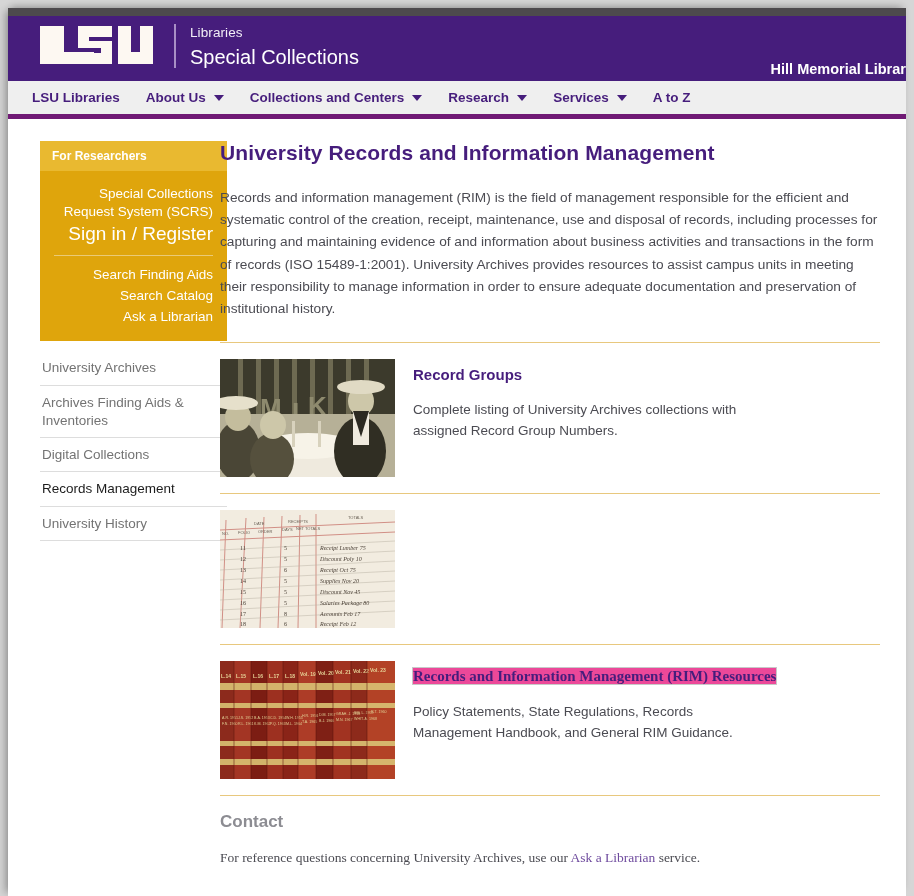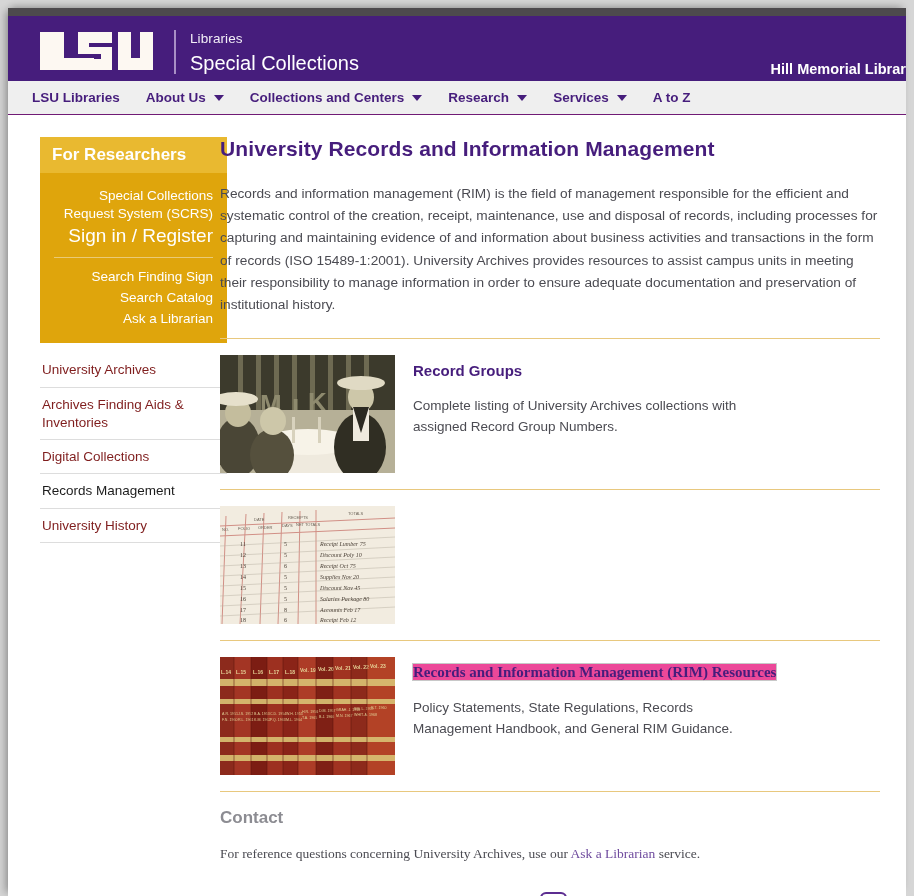--- a/index.html
+++ b/index.html
@@ -39,21 +39,21 @@
   
   .site-header {
     position: relative;
     background: #461d7c;
     height: 65px;
     overflow: hidden;
   }
   .brand {
     position: absolute;
     left: 26px;
-    top: 14px;
+    top: 8px;
     display: flex;
     align-items: flex-start;
   }
   .lsu-mark {
     display: block;
   }
   .brand-divider {
     width: 2px;
     height: 44px;
     background: #c9b6dd;
@@ -86,21 +86,21 @@
     font-weight: bold;
     white-space: nowrap;
   }
   
   .navbar {
     background: #efefef;
     height: 33px;
     display: flex;
     align-items: center;
     padding-left: 24px;
-    border-bottom: 1px solid #701a75;
+    border-bottom: 5px solid #701a75;
   }
   .nav-item {
     display: flex;
     align-items: center;
     color: #461d7c;
     font-size: 13.5px;
     font-weight: bold;
     margin-right: 26px;
     white-space: nowrap;
     cursor: pointer;
@@ -127,21 +127,21 @@
     flex: 0 0 200px;
   }
   .promo {
     width: 187px;
     background: #dfa50c;
     padding-bottom: 14px;
   }
   .promo-head {
     background: #e9b930;
     color: #ffffff;
-    font-size: 17px;
+    font-size: 12px;
     font-weight: bold;
     padding: 8px 0 8px 12px;
   }
   .promo-sub {
     color: #ffffff;
     text-align: right;
     font-size: 13.5px;
     line-height: 1.35;
     padding: 14px 14px 0 10px;
   }
@@ -164,21 +164,21 @@
     font-size: 13.5px;
     padding: 3px 14px 3px 10px;
     cursor: pointer;
   }
   .navlist {
     width: 187px;
     margin-top: 10px;
   }
   .navlink {
     font-size: 13.5px;
-    color: #7f1d1d;
+    color: #737373;
     padding: 8px 2px 7px 2px;
     border-bottom: 1px solid #dddddd;
     line-height: 1.35;
     cursor: pointer;
   }
   .navlink.current {
     color: #1c1c1c;
     cursor: default;
   }
   
@@ -340,21 +340,21 @@
 
       <div class="sidebar">
         <div class="promo">
           <div class="promo-head">For Researchers</div>
           <div class="promo-sub">
             <div>Special Collections</div>
             <div>Request System (SCRS)</div>
           </div>
           <div class="promo-signin">Sign in / Register</div>
           <div class="promo-rule"></div>
-          <div class="promo-link">Search Finding Sign</div>
+          <div class="promo-link">Search Finding Aids</div>
           <div class="promo-link">Search Catalog</div>
           <div class="promo-link">Ask a Librarian</div>
         </div>
 
         <div class="navlist">
           <div class="navlink">University Archives</div>
           <div class="navlink">Archives Finding Aids &amp; Inventories</div>
           <div class="navlink">Digital Collections</div>
           <div class="navlink current">Records Management</div>
           <div class="navlink">University History</div>

